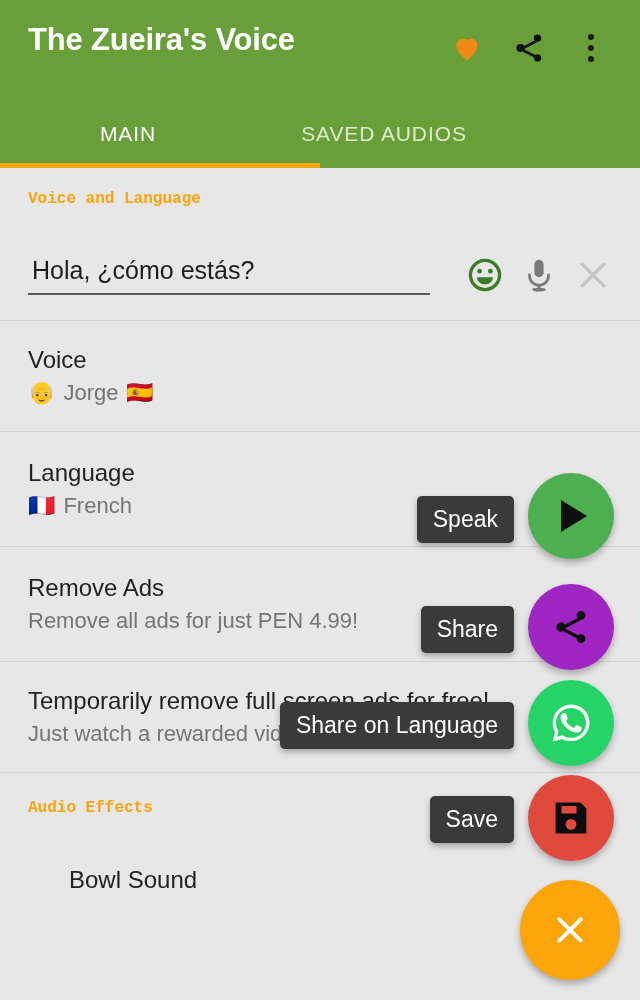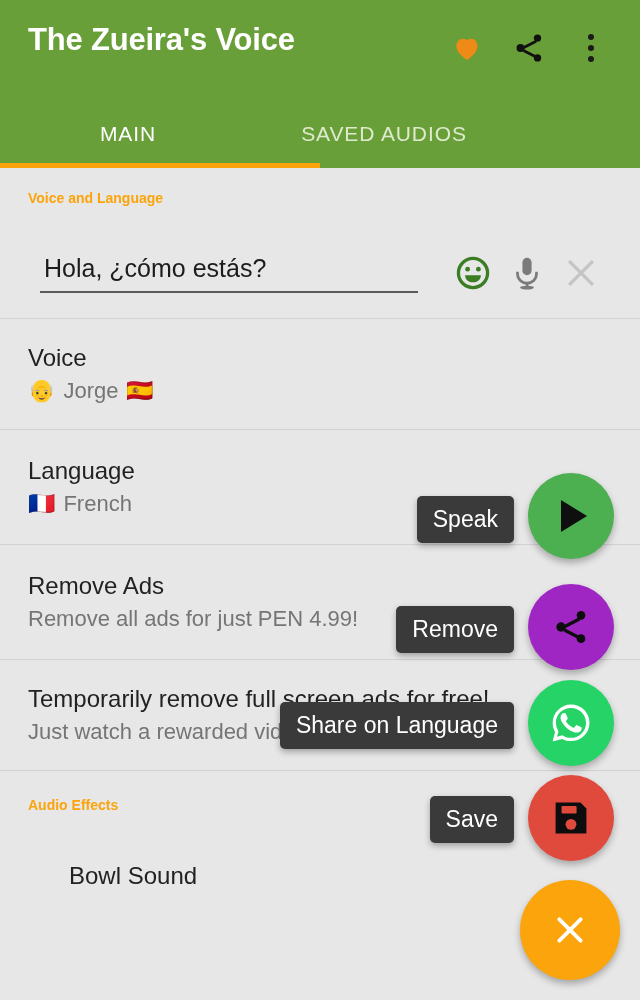--- a/index.html
+++ b/index.html
@@ -53,34 +53,35 @@
   .tab.active { color: #ffffff; }
   .tab-indicator {
     position: absolute; left: 0; top: 163px; width: 320px; height: 5px;
     background: #fba40b;
   }
 
   
   .content { position: absolute; top: 168px; left: 0; width: 640px; height: 832px; background: #e7e7e7; }
 
   .section-head {
-    color: #fba40b; font-size: 14px; font-weight: bold;
+    color: #fba40b; font-size: 16px; font-weight: bold;
     padding: 0 0 0 28px;
+    font-family: Liberation Mono, monospace;
   }
 
   .divider { height: 1px; background: #d2d2d2; width: 100%; }
 
   .row { position: relative; padding: 0 28px; }
   .row-title { color: #222222; font-size: 24px; line-height: 30px; }
   .row-sub { color: #757575; font-size: 22px; line-height: 28px; margin-top: 4px; }
 
   
   .input-row {
     position: relative; height: 90px; display: flex; align-items: center;
-    padding: 0 40px;
+    padding: 0 28px;
     gap: 22px;
   }
   .tf {
     width: 404px; border: none; background: transparent;
     border-bottom: 2px solid #5a5a5a;
     font-family: "Liberation Sans", sans-serif;
     font-size: 25px; color: #1c1c1c; padding: 0 0 8px 4px; outline: none;
   }
   .tf-icons { display: flex; align-items: center; gap: 16px; margin-left: 14px; }
   .ic { width: 38px; height: 38px; display: block; cursor: pointer; }
@@ -221,21 +222,21 @@
     <div class="row">
       <div class="row-title" style="color:#222;margin-left:41px;">Bowl Sound</div>
     </div>
   </div>
 
   <div class="fab-label" style="top:496px; right:126px;">Speak</div>
   <div class="fab fab-sm" style="top:473px; background:#4caf50;">
     <span class="play-tri"></span>
   </div>
 
-  <div class="fab-label" style="top:606px; right:126px;">Remove</div>
+  <div class="fab-label" style="top:606px; right:126px;">Share</div>
   <div class="fab fab-sm" style="top:584px; background:#a026c4;">
     <svg width="40" height="40" viewBox="0 0 24 24">
       <g fill="#0d0d0d">
         <circle cx="18" cy="5" r="2.6"></circle>
         <circle cx="6" cy="12" r="2.8"></circle>
         <circle cx="18" cy="19" r="2.6"></circle>
         <path d="M7.6 10.9l9-4.6.9 1.8-9 4.6zM8.5 12.9l9 4.6-.9 1.8-9-4.6z"></path>
       </g>
     </svg>
   </div>

